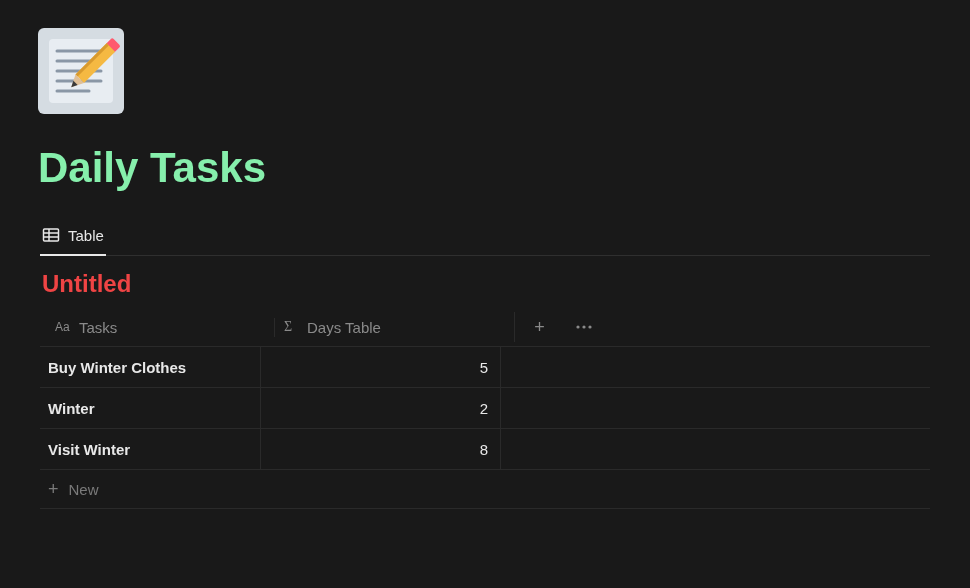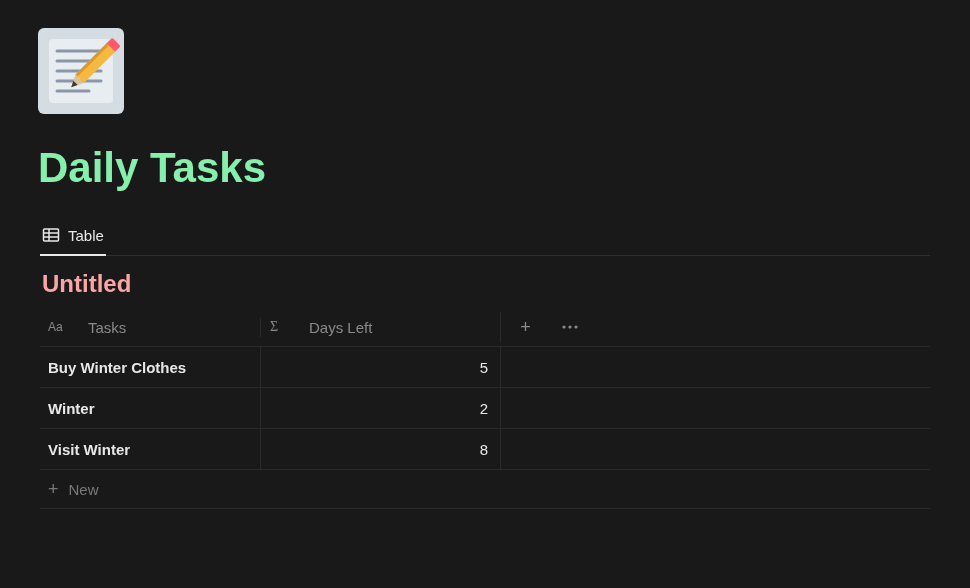--- a/index.html
+++ b/index.html
@@ -57,39 +57,40 @@
       border-bottom: 2px solid #e8e8e8;
       margin-bottom: -1px;
     }
     .table-icon {
       display: inline-flex;
       align-items: center;
     }
     .view-title {
       font-size: 24px;
       font-weight: 700;
-      color: #fca5a5;
+      color: #ef4444;
       margin-bottom: 10px;
       margin-left: 2px;
     }
     .table {
       width: 100%;
     }
     .table-header {
       display: flex;
       align-items: center;
       height: 38px;
     }
     .col-header {
       display: flex;
       align-items: center;
-      gap: 24px;
+      gap: 8px;
       color: #8a8a8a;
       font-size: 15px;
       padding: 0 8px;
+      margin-left: 7px;
     }
     .col-tasks {
       width: 220px;
     }
     .col-days {
       width: 240px;
       border-left: 1px solid #2a2a2a;
     }
     .col-add {
       display: flex;
@@ -211,21 +212,21 @@
           </svg>
         </span>
         <span>Tasks</span>
       </div>
       <div class="col-header col-days">
         <span>
           <svg width="16" height="16" viewBox="0 0 16 16">
             <text x="1" y="13" font-size="14" fill="#8a8a8a" font-family="serif">Σ</text>
           </svg>
         </span>
-        <span>Days Left</span>
+        <span>Days Table</span>
       </div>
       <div class="col-add">
         <span class="plus-icon">+</span>
       </div>
       <div class="col-more">
         <span class="dots-icon">
           <svg width="18" height="4" viewBox="0 0 18 4">
             <circle cx="3" cy="2" r="1.6" fill="#8a8a8a"></circle>
             <circle cx="9" cy="2" r="1.6" fill="#8a8a8a"></circle>
             <circle cx="15" cy="2" r="1.6" fill="#8a8a8a"></circle>

